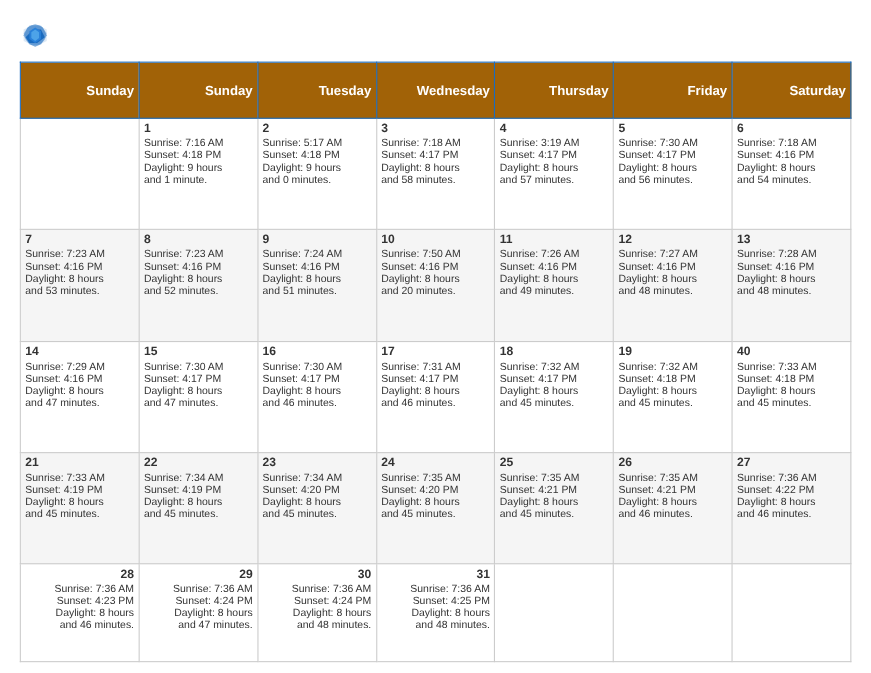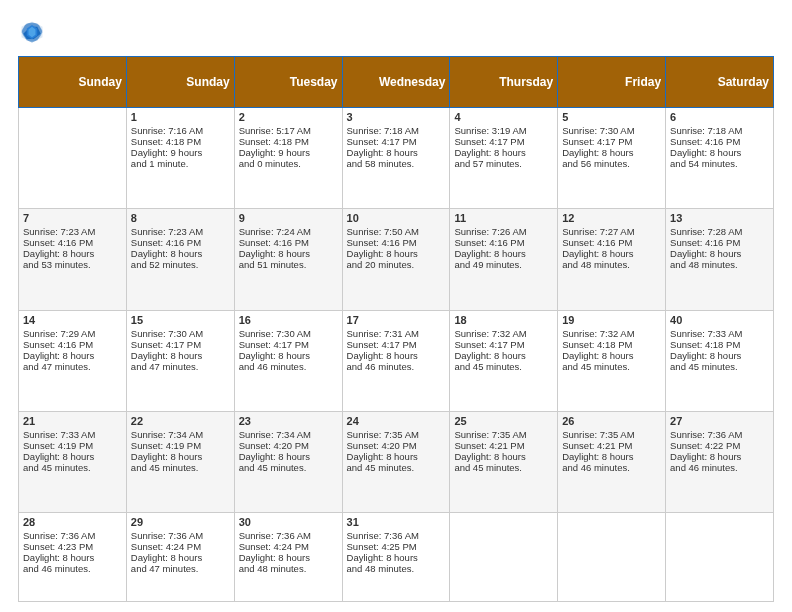--- a/index.html
+++ b/index.html
@@ -83,20 +83,21 @@
       font-size: 11px;
       font-weight: bold;
       display: block;
       margin-bottom: 2px;
     }
     .empty {
       background: #f9f9f9;
     }
     .last-row td {
       height: 70px;
+      text-align: right;
     }
   </style>
 </head>
 <body>
 
 <div class="page">
   <div class="header">
     <div class="logo">
       <svg class="logo-icon" viewBox="0 0 32 32" xmlns="http://www.w3.org/2000/svg">
         <polygon points="16,4 28,10 28,22 16,28 4,22 4,10" fill="#1a6bbf" opacity="0.15"></polygon>

